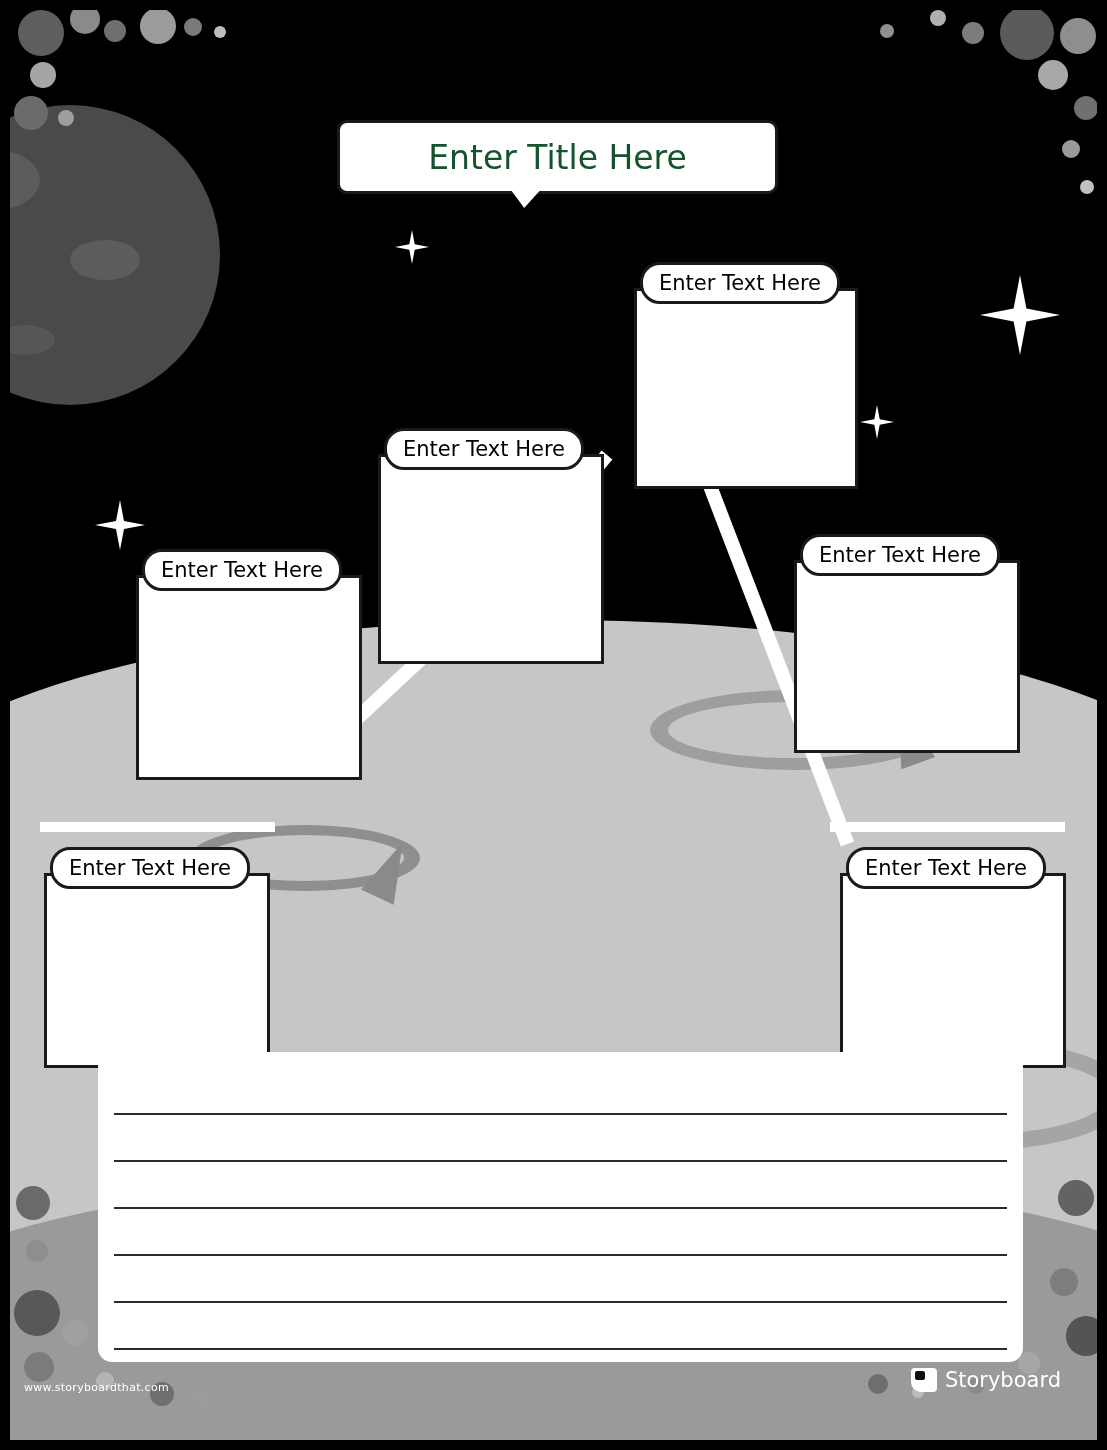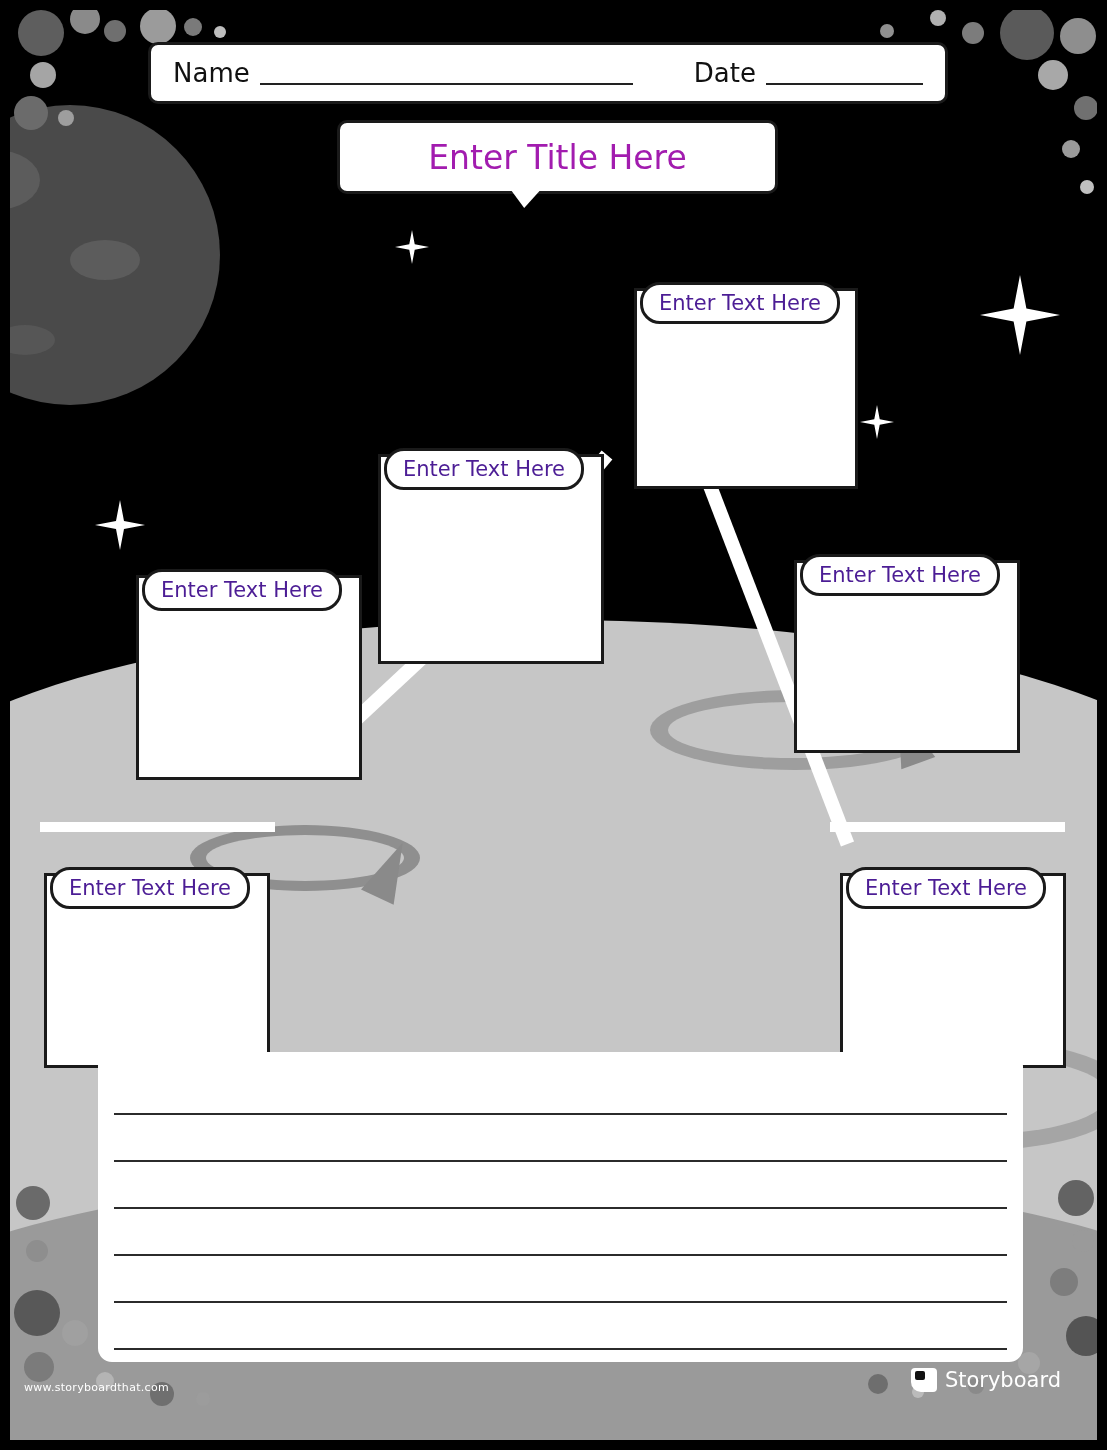--- a/index.html
+++ b/index.html
@@ -162,21 +162,21 @@
     top: 120px;
     width: 435px;
     height: 68px;
     background: #ffffff;
     border: 3px solid #1a1a1a;
     border-radius: 10px;
     display: flex;
     align-items: center;
     justify-content: center;
     font-size: 33px;
-    color: #a21caf;
+    color: #14532d;
   }
   .title-tail {
     position: absolute;
     left: 508px;
     top: 186px;
     width: 36px;
     height: 22px;
     background: #ffffff;
     clip-path: polygon(0 0, 100% 0, 45% 100%);
     z-index: 3;
@@ -210,25 +210,24 @@
     top: 0;
     background: #ffffff;
     border: 3px solid #1a1a1a;
     border-radius: 20px;
     height: 42px;
     display: flex;
     align-items: center;
     justify-content: center;
     padding: 0 16px;
     font-size: 21px;
-    color: #4c1d95;
+    color: #000000;
     box-sizing: border-box;
     z-index: 2;
     white-space: nowrap;
-    margin-top: 20px;
   }
   .node-body {
     position: absolute;
     left: 0;
     top: 26px;
     background: #ffffff;
     border: 3px solid #1a1a1a;
   }
 
   
@@ -360,27 +359,20 @@
     <div class="bubble" style="left:912px;  top:1386px; width:12px; height:12px; background:#bbbbbb;"></div>
     <div class="bubble" style="left:868px;  top:1374px; width:20px; height:20px; background:#6e6e6e;"></div>
   </div>
 
   <div class="conn" style="left:600px; top:455px; width:14px; height:105px; transform-origin: top center; transform: rotate(40deg);"></div>
   <div class="conn" style="left:520px; top:560px; width:14px; height:310px; transform-origin: top center; transform: rotate(47deg);"></div>
   <div class="conn" style="left:40px; top:822px; width:235px; height:10px;"></div>
   <div class="conn" style="left:690px; top:452px; width:14px; height:420px; transform-origin: top center; transform: rotate(-21deg);"></div>
   <div class="conn" style="left:830px; top:822px; width:235px; height:10px;"></div>
 
-  <div class="namedate-bar">
-    <span class="nd-label">Name</span>
-    <span class="nd-line name"></span>
-    <span class="nd-spacer"></span>
-    <span class="nd-label">Date</span>
-    <span class="nd-line date"></span>
-  </div>
 
   <div class="title-box">Enter Title Here</div>
   <div class="title-tail"></div>
 
 
   <div class="node" style="left:634px; top:262px; width:218px; height:195px;">
     <div class="node-body" style="width:218px; height:195px;"></div>
     <div class="node-label">Enter Text Here</div>
   </div>
 

